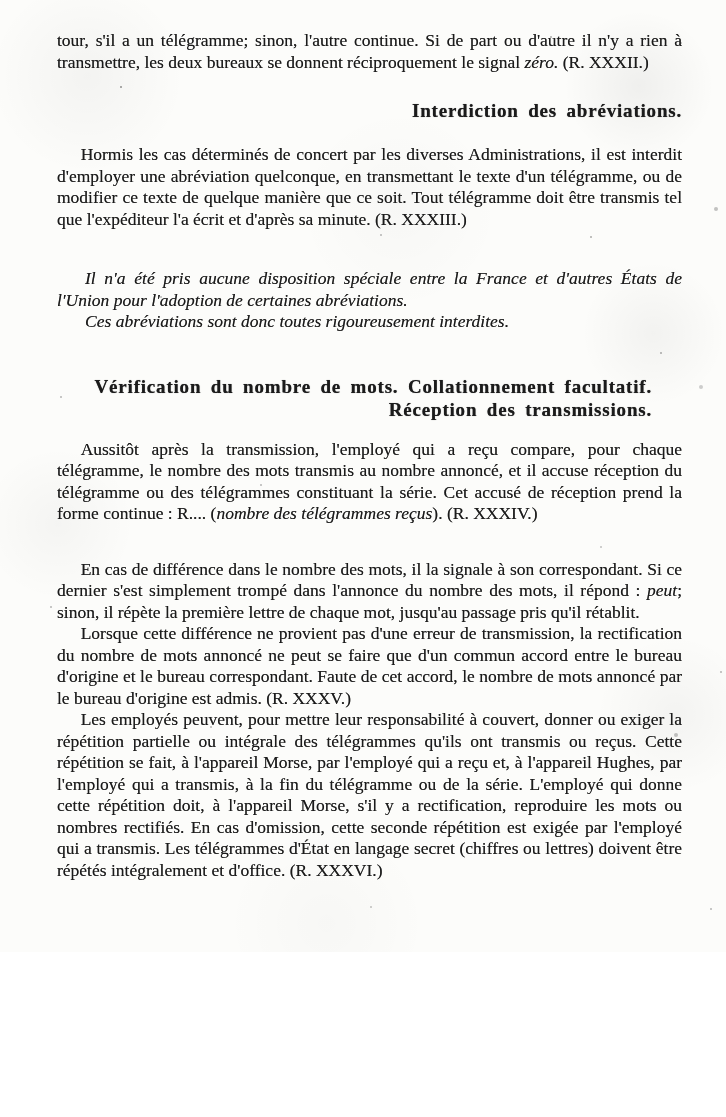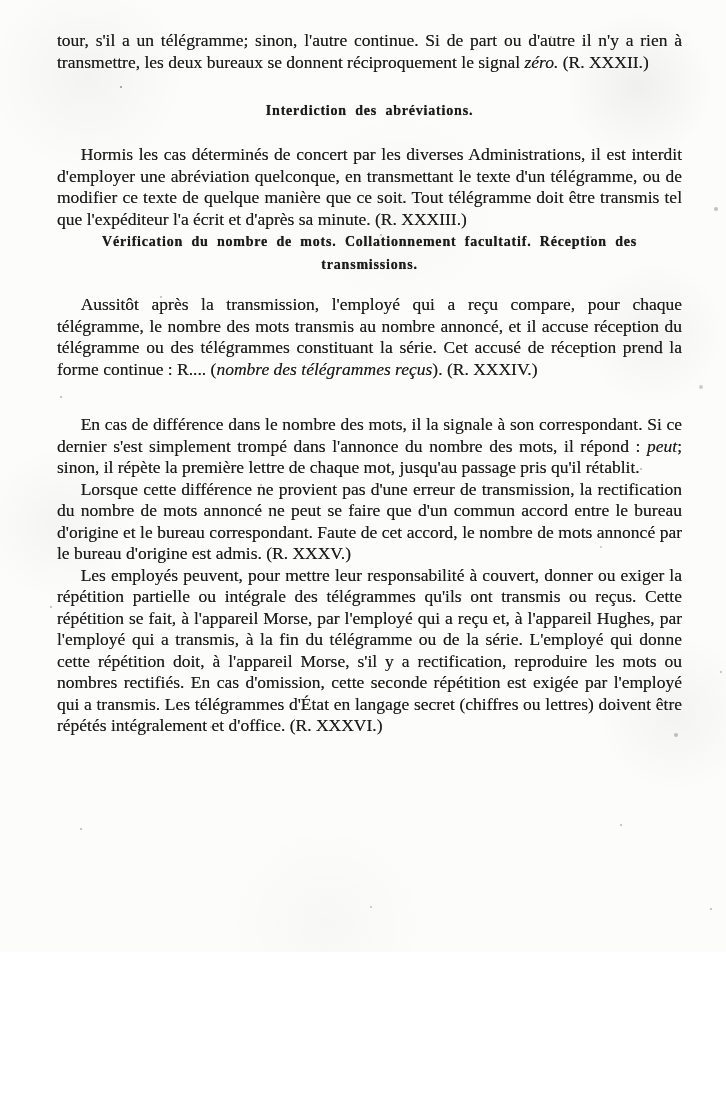--- a/index.html
+++ b/index.html
@@ -60,50 +60,54 @@
     padding:30px 44px 0 57px;
     font-size:17.5px;
     line-height:21.5px;
     text-align:justify;
     text-shadow:0 0 0.5px rgba(0,0,0,0.55);
   }
   .para{ text-indent:1.35em; }
   .para.no-indent{ text-indent:0; }
   .heading{
     font-weight:bold;
-    text-align:center;
+    text-align:right;
     text-indent:0;
-    font-size:14px;
+    font-size:19px;
     line-height:23px;
     letter-spacing:0.8px;
     word-spacing:4px;
     text-shadow:0 0 0.7px rgba(0,0,0,0.7);
   }
   .h1{ margin-top:26px; margin-bottom:22px; }
-  .h2{ margin-bottom:18px; padding:0 30px; }
+  .h2{ margin-top:42px; margin-bottom:18px; padding:0 30px; }
   .note{ margin-top:38px; font-style:italic; }
   .note .para{ text-indent:1.6em; }
   .mt{ margin-top:34px; }
   .mt2{ }
   i{ font-style:italic; }
 </style>
 </head>
 <body>
 
 <div class="page">
   <span class="noise"></span>
 
   <div class="text-block">
 
     <p class="para no-indent"><span>tour, s'il a un télégramme; sinon, l'autre continue. Si de part ou d'autre il n'y a rien à transmettre, les deux bureaux se donnent réciproquement le signal </span><i>zéro.</i><span> (R. XXXII.)</span></p>
 
     <h2 class="heading h1">Interdiction des abréviations.</h2>
 
     <p class="para">Hormis les cas déterminés de concert par les diverses Administrations, il est interdit d'employer une abréviation quelconque, en transmettant le texte d'un télégramme, ou de modifier ce texte de quelque manière que ce soit. Tout télégramme doit être transmis tel que l'expéditeur l'a écrit et d'après sa minute. (R. XXXIII.)</p>
 
+    <div class="note">
+      <p class="para">Il n'a été pris aucune disposition spéciale entre la France et d'autres États de l'Union pour l'adoption de certaines abréviations.</p>
+      <p class="para">Ces abréviations sont donc toutes rigoureusement interdites.</p>
+    </div>
 
     <h2 class="heading h2">Vérification du nombre de mots. Collationnement facultatif. Réception des transmissions.</h2>
 
     <p class="para"><span>Aussitôt après la transmission, l'employé qui a reçu compare, pour chaque télégramme, le nombre des mots transmis au nombre annoncé, et il accuse réception du télégramme ou des télégrammes constituant la série. Cet accusé de réception prend la forme continue : R.... (</span><i>nombre des télégrammes reçus</i><span>). (R. XXXIV.)</span></p>
 
     <p class="para mt"><span>En cas de différence dans le nombre des mots, il la signale à son correspondant. Si ce dernier s'est simplement trompé dans l'annonce du nombre des mots, il répond : </span><i>peut</i><span>; sinon, il répète la première lettre de chaque mot, jusqu'au passage pris qu'il rétablit.</span></p>
 
     <p class="para">Lorsque cette différence ne provient pas d'une erreur de transmission, la rectification du nombre de mots annoncé ne peut se faire que d'un commun accord entre le bureau d'origine et le bureau correspondant. Faute de cet accord, le nombre de mots annoncé par le bureau d'origine est admis. (R. XXXV.)</p>
 
     <p class="para mt2">Les employés peuvent, pour mettre leur responsabilité à couvert, donner ou exiger la répétition partielle ou intégrale des télégrammes qu'ils ont transmis ou reçus. Cette répétition se fait, à l'appareil Morse, par l'employé qui a reçu et, à l'appareil Hughes, par l'employé qui a transmis, à la fin du télégramme ou de la série. L'employé qui donne cette répétition doit, à l'appareil Morse, s'il y a rectification, reproduire les mots ou nombres rectifiés. En cas d'omission, cette seconde répétition est exigée par l'employé qui a transmis. Les télégrammes d'État en langage secret (chiffres ou lettres) doivent être répétés intégralement et d'office. (R. XXXVI.)</p>

